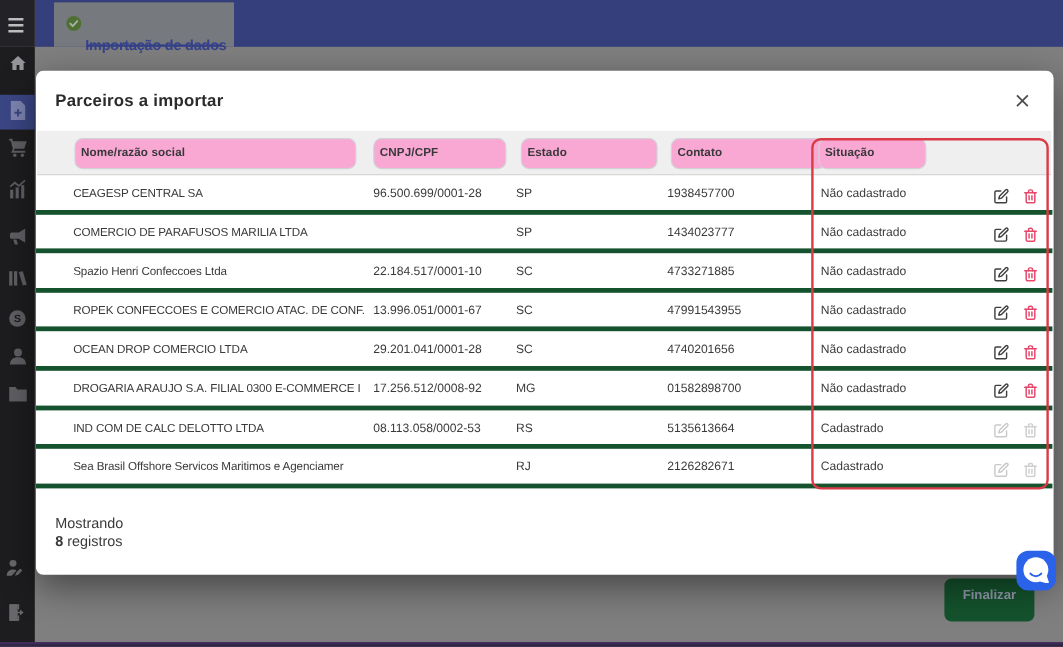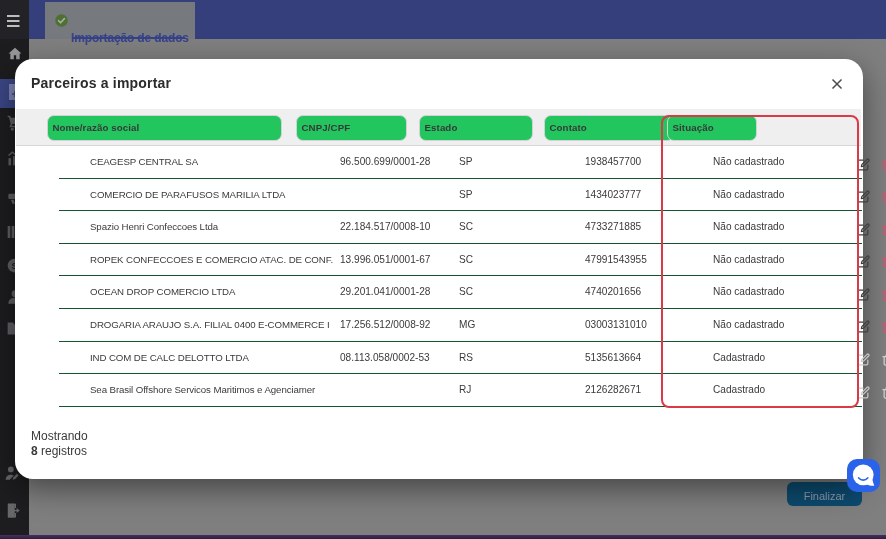--- a/index.html
+++ b/index.html
@@ -10,43 +10,43 @@
   
   #header { left:29px; top:0; width:857px; height:39px; background:#343f7b; z-index:1; }
   #burgerbox { left:0; top:0; width:29px; height:39px; background:#232327; z-index:2; }
   #sidebar { left:0; top:39px; width:29px; height:496px; background:#1d1d1f; z-index:1; }
   #tab { left:45px; top:2px; width:150px; height:37px; background:#76797e; z-index:2; }
   #tabind { left:72px; top:37px; width:113px; height:2px; background:#37418a; z-index:3; }
   #tabtxt { left:71px; top:12.5px; font-size:12px; font-weight:bold; color:#36428a; z-index:3; letter-spacing:-0.15px;margin-top:18px;}
   #footerbar { left:0; top:535px; width:886px; height:4px; background:linear-gradient(#44305e,#2a1f3d); z-index:6; }
   #selbox { left:0; top:40px; width:29px; height:29px; background:#3b4685; }
 
-  #finalizar { left:787px; top:482px; width:75px; height:24px; background:#0c4a6e;
-     border-radius:6px; color:#949aad; font-size:11px; font-weight:normal; text-align:center;
+  #finalizar { left:787px; top:482px; width:75px; height:36px; background:#14532d;
+     border-radius:6px; color:#949aad; font-size:11px; font-weight:bold; text-align:center;
      line-height:28px; z-index:2; }
 
   
-  #modal { left:15px; top:59px; width:848px; height:420px; background:#fff; border-radius:18px;
+  #modal { left:30px; top:59px; width:848px; height:420px; background:#fff; border-radius:6px;
      box-shadow:0 10px 30px rgba(0,0,0,0.45); z-index:5; }
   #mtitle { left:16px; top:16px; font-size:14px; font-weight:bold; color:#2b2b2b; letter-spacing:0.2px; }
   #mclose { left:815px; top:18px; width:16px; height:16px; }
 
   #hdrband { left:1px; top:50px; width:845px; height:37px; background:#efeff0;
      border-bottom:1px solid #d8d8d8; }
-  .chip { position:absolute; top:6px; height:25.5px; background:#22c55e; border:1px solid #d2d2d6;
+  .chip { position:absolute; top:6px; height:25.5px; background:#f9a8d4; border:1px solid #d2d2d6;
      border-radius:7px; font-size:9.7px; font-weight:bold; color:#38383a; line-height:24px;
      padding-left:4.5px; letter-spacing:0.1px; }
   #chip1 { left:31px; width:235px; }
   #chip2 { left:280px; width:111px; }
   #chip3 { left:403px; width:114px; }
   #chip4 { left:528px; width:130px; }
   #chip5 { left:651px; width:90px; }
 
   #rows { left:0px; top:87px; width:847px; }
-  .row { position:relative; height:32.6px; border-bottom:1px solid #14532d;margin-left:44px; }
+  .row { position:relative; height:32.6px; border-bottom:4px solid #14532d; }
   .c { position:absolute; top:0; height:32.6px; line-height:32.6px; font-size:10.1px; color:#3a3a3c;
        white-space:nowrap; }
   .c1 { font-size:9.7px; letter-spacing:-0.1px; }
   .c1 { left:31px; }
   .c2 { left:281px; }
   .c3 { left:400px; }
   .c4 { left:526px; }
   .c5 { left:654px; }
   .ic { position:absolute; top:10.5px; }
   .ied { left:798px; }
@@ -221,21 +221,21 @@
       <span class="ic itr"><svg width="11.5" height="13" viewBox="0 0 24 26" fill="none" stroke="#e5486b" stroke-width="2.6" stroke-linecap="round" stroke-linejoin="round">
             <path d="M2 7h20"></path>
             <path d="M19.5 7v15a2.5 2.5 0 0 1-2.5 2.5H7A2.5 2.5 0 0 1 4.5 22V7"></path>
             <path d="M8.5 7V4.5A2.5 2.5 0 0 1 11 2h2a2.5 2.5 0 0 1 2.5 2.5V7"></path>
             <line x1="9.5" y1="12" x2="9.5" y2="19"></line>
             <line x1="14.5" y1="12" x2="14.5" y2="19"></line>
           </svg></span>
     </div>
       <div class="row">
       <span class="c c1">Spazio Henri Confeccoes Ltda</span>
-      <span class="c c2">22.184.517/0008-10</span>
+      <span class="c c2">22.184.517/0001-10</span>
       <span class="c c3">SC</span>
       <span class="c c4">4733271885</span>
       <span class="c c5">Não cadastrado</span>
       <span class="ic ied"><svg width="13" height="13" viewBox="0 0 24 24" fill="none" stroke="#3f3f41" stroke-width="2.2" stroke-linecap="round" stroke-linejoin="round">
             <path d="M11 4H4a2 2 0 0 0-2 2v14a2 2 0 0 0 2 2h14a2 2 0 0 0 2-2v-7"></path>
             <path d="M18.5 2.5a2.121 2.121 0 0 1 3 3L12 15l-4 1 1-4 9.5-9.5z"></path>
           </svg></span>
       <span class="ic itr"><svg width="11.5" height="13" viewBox="0 0 24 26" fill="none" stroke="#e5486b" stroke-width="2.6" stroke-linecap="round" stroke-linejoin="round">
             <path d="M2 7h20"></path>
             <path d="M19.5 7v15a2.5 2.5 0 0 1-2.5 2.5H7A2.5 2.5 0 0 1 4.5 22V7"></path>
@@ -274,24 +274,24 @@
           </svg></span>
       <span class="ic itr"><svg width="11.5" height="13" viewBox="0 0 24 26" fill="none" stroke="#e5486b" stroke-width="2.6" stroke-linecap="round" stroke-linejoin="round">
             <path d="M2 7h20"></path>
             <path d="M19.5 7v15a2.5 2.5 0 0 1-2.5 2.5H7A2.5 2.5 0 0 1 4.5 22V7"></path>
             <path d="M8.5 7V4.5A2.5 2.5 0 0 1 11 2h2a2.5 2.5 0 0 1 2.5 2.5V7"></path>
             <line x1="9.5" y1="12" x2="9.5" y2="19"></line>
             <line x1="14.5" y1="12" x2="14.5" y2="19"></line>
           </svg></span>
     </div>
       <div class="row">
-      <span class="c c1">DROGARIA ARAUJO S.A. FILIAL 0400 E-COMMERCE I</span>
+      <span class="c c1">DROGARIA ARAUJO S.A. FILIAL 0300 E-COMMERCE I</span>
       <span class="c c2">17.256.512/0008-92</span>
       <span class="c c3">MG</span>
-      <span class="c c4">03003131010</span>
+      <span class="c c4">01582898700</span>
       <span class="c c5">Não cadastrado</span>
       <span class="ic ied"><svg width="13" height="13" viewBox="0 0 24 24" fill="none" stroke="#3f3f41" stroke-width="2.2" stroke-linecap="round" stroke-linejoin="round">
             <path d="M11 4H4a2 2 0 0 0-2 2v14a2 2 0 0 0 2 2h14a2 2 0 0 0 2-2v-7"></path>
             <path d="M18.5 2.5a2.121 2.121 0 0 1 3 3L12 15l-4 1 1-4 9.5-9.5z"></path>
           </svg></span>
       <span class="ic itr"><svg width="11.5" height="13" viewBox="0 0 24 26" fill="none" stroke="#e5486b" stroke-width="2.6" stroke-linecap="round" stroke-linejoin="round">
             <path d="M2 7h20"></path>
             <path d="M19.5 7v15a2.5 2.5 0 0 1-2.5 2.5H7A2.5 2.5 0 0 1 4.5 22V7"></path>
             <path d="M8.5 7V4.5A2.5 2.5 0 0 1 11 2h2a2.5 2.5 0 0 1 2.5 2.5V7"></path>
             <line x1="9.5" y1="12" x2="9.5" y2="19"></line>

